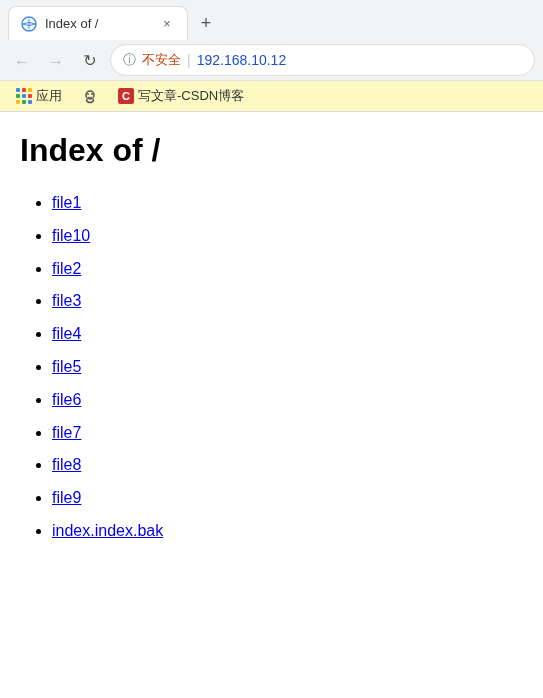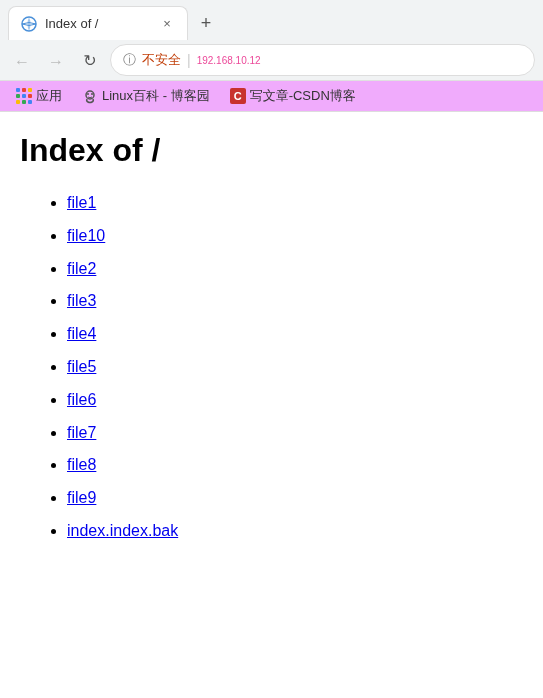--- a/index.html
+++ b/index.html
@@ -115,32 +115,32 @@
       font-size: 13px;
       color: #c2410c;
     }
 
     .address-divider {
       color: #ccc;
       font-size: 14px;
     }
 
     .address-url {
-      font-size: 10px;
-      color: #ec4899;
+      font-size: 14px;
+      color: #1d4ed8;
       text-align: center;
     }
 
     
     .bookmarks-bar {
       display: flex;
       align-items: center;
       padding: 3px 8px;
       gap: 4px;
-      background: #f0abfc;
+      background: #fef9c3;
       border-top: 1px solid #e0e0e0;
     }
 
     .bookmark-item {
       display: flex;
       align-items: center;
       gap: 4px;
       padding: 3px 8px;
       border-radius: 4px;
       cursor: pointer;
@@ -185,21 +185,21 @@
       margin-bottom: 20px;
     }
 
     .file-list {
       list-style-type: disc;
       padding-left: 30px;
       line-height: 1.8;
     }
 
     .file-list li {
-      margin: 4px 17px;
+      margin: 4px 2px;
     }
 
     .file-list a {
       color: #0000EE;
       text-decoration: underline;
       font-size: 16px;
     }
 
     
     .csdn-icon {
@@ -270,21 +270,20 @@
     <div class="bookmark-item">
       <div class="bm-icon">
         <svg width="16" height="16" viewBox="0 0 16 16">
           <circle cx="8" cy="7" r="4" fill="none" stroke="#555" stroke-width="1.5"></circle>
           <path d="M5 11 Q4 13 6 14 Q8 15 10 14 Q12 13 11 11" fill="none" stroke="#555" stroke-width="1.5"></path>
           <circle cx="6" cy="6" r="1" fill="#555"></circle>
           <circle cx="10" cy="6" r="1" fill="#555"></circle>
           <path d="M6 9 Q8 10.5 10 9" fill="none" stroke="#555" stroke-width="1"></path>
         </svg>
       </div>
-      <span>Linux百科 - 博客园</span>
     </div>
 
     <div class="bookmark-item">
       <div class="bm-icon">
         <div class="csdn-icon">C</div>
       </div>
       <span>写文章-CSDN博客</span>
     </div>
   </div>
 </div>

